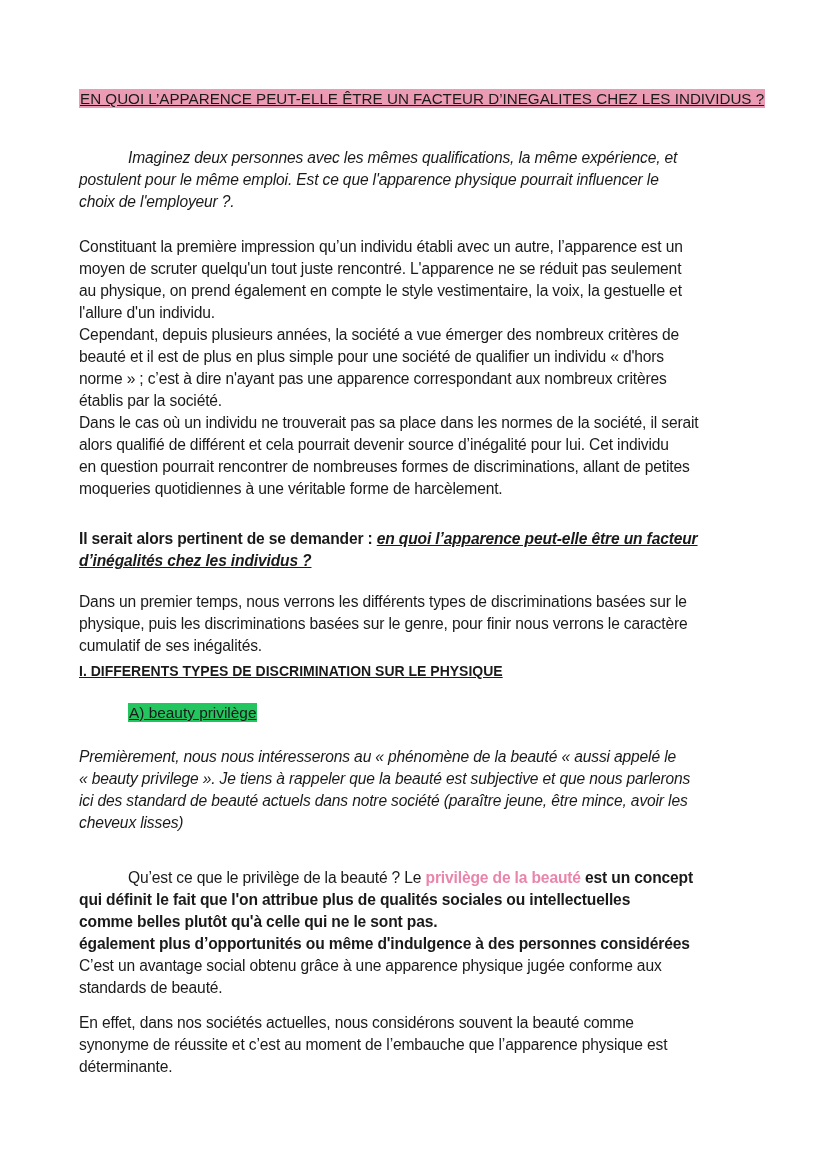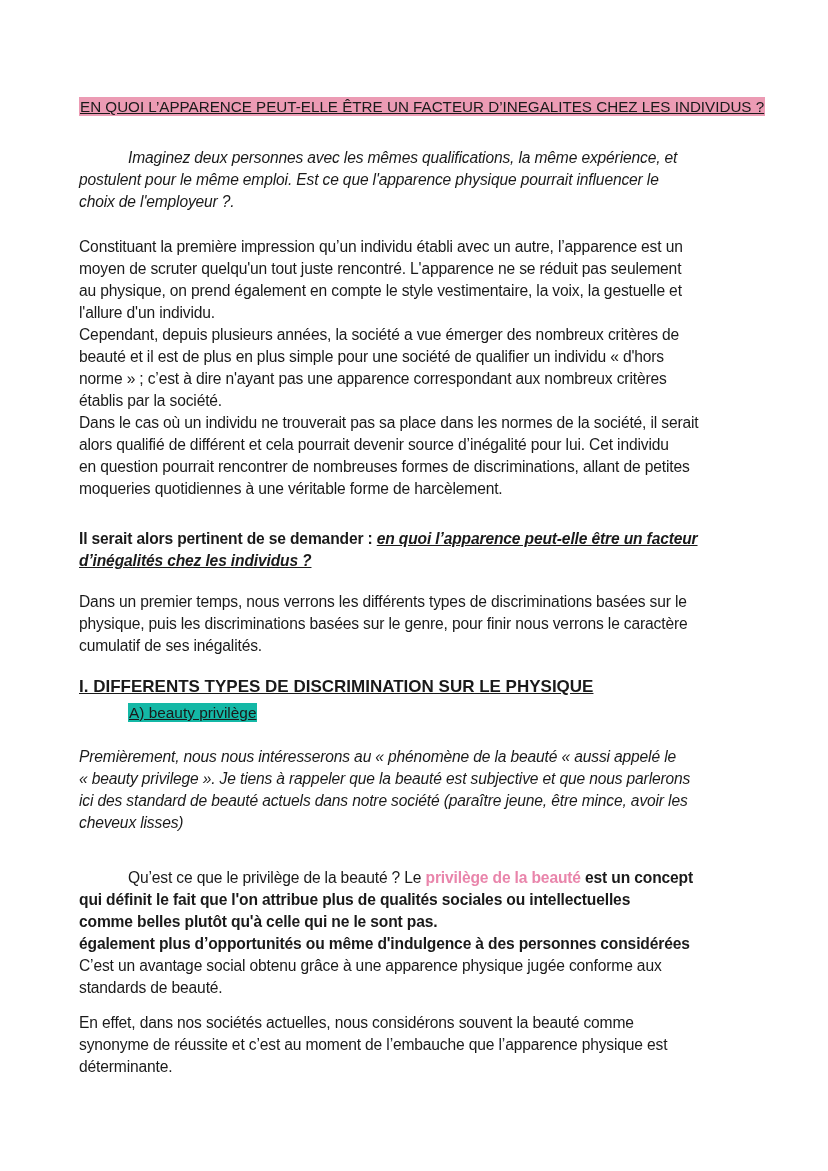--- a/index.html
+++ b/index.html
@@ -16,21 +16,21 @@
       color: #1a1a1a;
     }
     .page {
       position: absolute;
       left: 79px;
       top: 0;
       width: 680px;
     }
     .title-line {
       position: absolute;
-      top: 96px;
+      top: 88px;
       left: 0;
       white-space: nowrap;
       font-size: 15.2px;
       line-height: 22px;
     }
     .hl {
       background: #ec9bb4;
       text-decoration: underline;
       padding: 1px 1px;
       color: #1a1a1a;
@@ -44,36 +44,36 @@
       letter-spacing: -0.15px;
     }
     .italic { font-style: italic; }
     .indent { display: inline-block; width: 49px; }
     .ul { text-decoration: underline; }
     .bold { font-weight: bold; }
     .pink-text { color: #e985ab; font-weight: bold; }
     .h1 {
       position: absolute;
       left: 0;
-      top: 676px;
-      font-size: 17px;
+      top: 660px;
+      font-size: 14px;
       line-height: 22px;
       font-weight: bold;
       text-decoration: underline;
       white-space: nowrap;
     }
     .h2 {
       position: absolute;
       left: 49px;
       top: 702px;
       font-size: 15.4px;
       line-height: 22px;
       white-space: nowrap;
     }
-    .h2 .hl { background: #14b8a6; }
+    .h2 .hl { background: #22c55e; }
   </style>
 </head>
 <body>
 
 <div class="page">
 
   <div class="title-line">
     <span class="hl">EN QUOI L’APPARENCE PEUT-ELLE ÊTRE UN FACTEUR D’INEGALITES CHEZ LES INDIVIDUS ?</span>
   </div>
 

